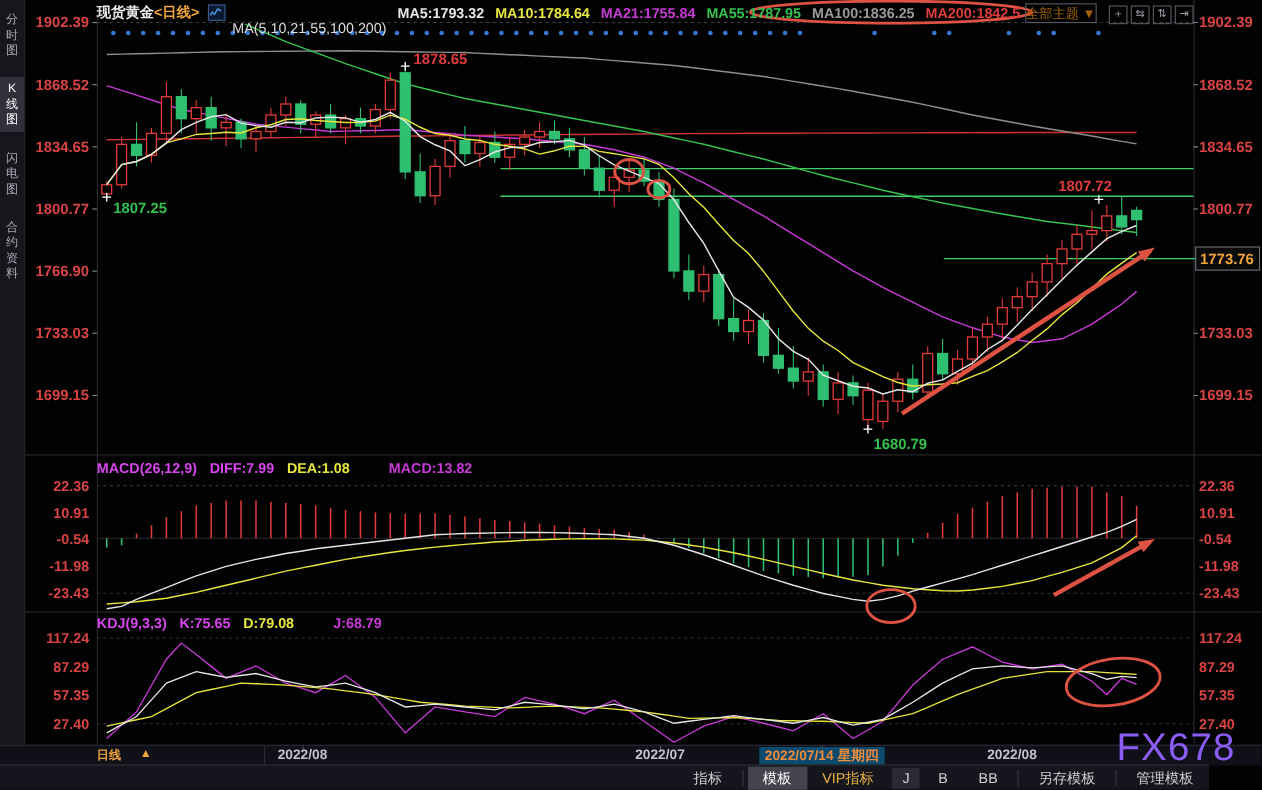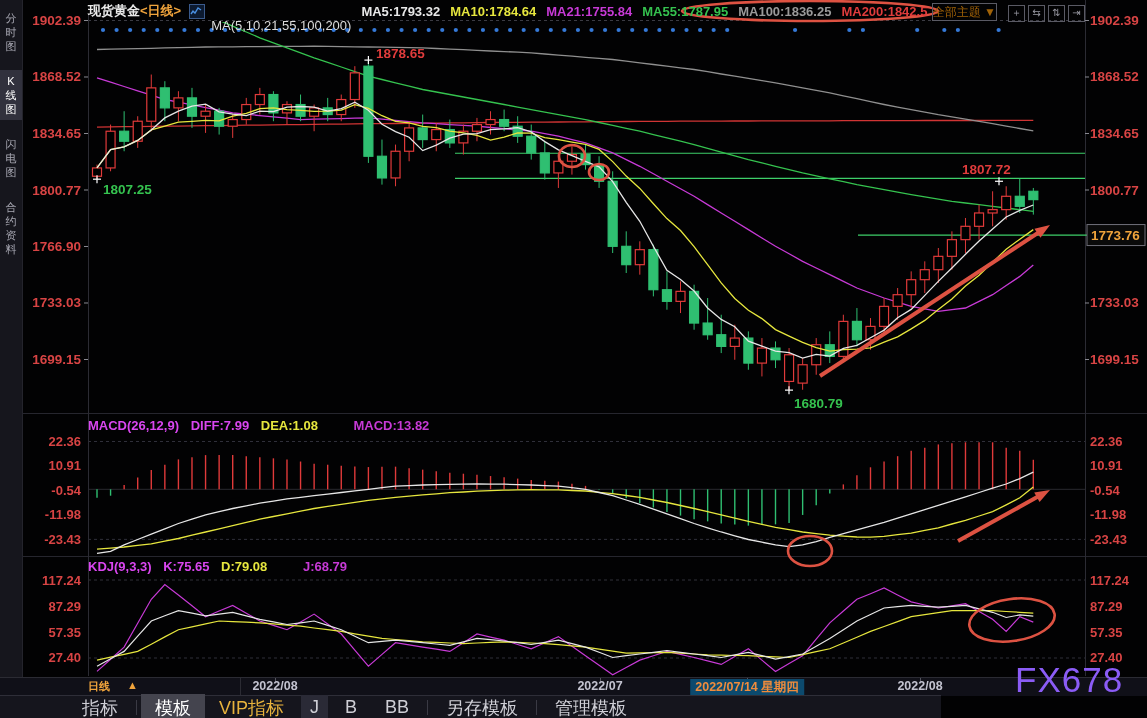--- a/index.html
+++ b/index.html
@@ -26,21 +26,21 @@
   .pane-head .w{color:#d946ef;} .pane-head .y{color:#e6e63e;margin-left:8px;} .pane-head .m{color:#c73ad6;margin-left:8px;padding-left:24px;}
   
   #xaxis{position:absolute;left:0;top:677px;width:1147px;height:18px;background:#101018;border-top:1px solid #2b2b33;z-index:4;}
   #period-cell{position:absolute;left:22px;top:0;width:218px;height:18px;border-right:1px solid #2b2b33;cursor:pointer;}
   #period-cell .p{position:absolute;left:66px;top:1px;color:#f0a43c;font-weight:bold;font-size:11px;}
   #period-cell .tri{position:absolute;left:105px;top:1px;color:#f0a43c;font-size:11px;}
   .x-label{position:absolute;top:1px;transform:translateX(-50%);color:#c2c2cf;font-size:12.5px;font-weight:bold;}
   .x-label.hl{color:#f08c3c;background:#0c4a6e;padding:0 5px;}
   .x-tick{position:absolute;top:0;width:1px;height:4px;background:#55555f;}
   
-  #toolbar{position:absolute;left:0;top:695px;width:941px;height:23px;background:#15151d;border-top:1px solid #2e2e38;z-index:4;display:flex;align-items:center;font-size:18px;color:#cfcfd6;}
+  #toolbar{position:absolute;left:0;top:695px;width:1099px;height:23px;background:#15151d;border-top:1px solid #2e2e38;z-index:4;display:flex;align-items:center;font-size:13px;color:#cfcfd6;justify-content:flex-end;}
   .tb-item{padding:2px 14px;cursor:pointer;}
   .tb-item.selected{background:#44444e;color:#ffffff;}
   .tb-item.vip{color:#e8b33d;}
   .tb-item.boxed{background:#2a2a36;padding:2px 9px;margin:0 3px;}
   .tb-sep{width:1px;height:15px;background:#3a3a44;margin:0 4px;}
   #tb-pad{width:68px;}
   
   #watermark{position:absolute;left:1015px;top:660px;font-size:35px;color:#8b5cf6;letter-spacing:1px;z-index:6;}
   #chart-svg{position:absolute;left:0;top:0;z-index:1;pointer-events:none;}
 </style>

